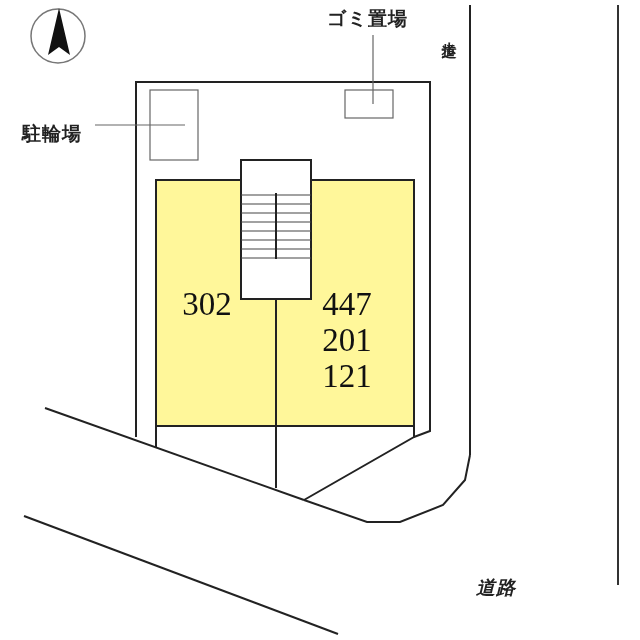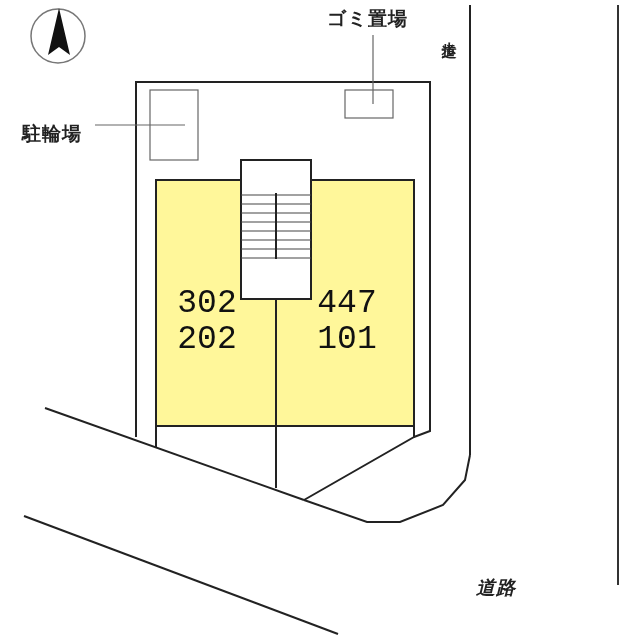--- a/index.html
+++ b/index.html
@@ -2,21 +2,21 @@
 <html><head>
 <meta charset="utf-8">
 <style>
   html, body { margin: 0; padding: 0; background: #ffffff; }
   body { width: 640px; height: 640px; position: relative; overflow: hidden;
          font-family: "DejaVu Sans", "Liberation Sans", sans-serif; }
   #canvas { position: absolute; left: 0; top: 0; width: 640px; height: 640px; }
   .lbl { position: absolute; color: #222; font-weight: bold; white-space: nowrap; line-height: 1; }
   .lbl-h { font-size: 19px; letter-spacing: 1px; }
   .lbl-v { font-size: 15px; writing-mode: vertical-rl; letter-spacing: 2px; }
-  .unit { position: absolute; font-family: Liberation Mono, monospace;
+  .unit { position: absolute; font-family: Liberation Serif, serif;
           font-size: 33px; color: #111; text-align: center; width: 90px; line-height: 36px; }
   .unit span { display: block; }
 </style>
 </head>
 <body>
 
 <svg id="canvas" viewBox="0 0 640 640" xmlns="http://www.w3.org/2000/svg">
 
   <g>
     <circle cx="58" cy="36" r="27" fill="#fff" stroke="#777" stroke-width="1.5"></circle>
@@ -59,18 +59,18 @@
   <line x1="24" y1="516" x2="338" y2="634" stroke="#222" stroke-width="2"></line>
 </svg>
 
 <div class="lbl lbl-h" style="left:22px; top:124px;">駐輪場</div>
 <div class="lbl lbl-h" style="left:327px; top:9px;">ゴミ置場</div>
 <div class="lbl lbl-v" style="left:441px; top:30px;">歩道</div>
 <div class="lbl lbl-h" style="left:476px; top:578px;font-style:italic;">道路</div>
 
 <div class="unit" style="left:162px; top:286px;">
   <span>302</span>
-  <span>202</span>
 </div>
 <div class="unit" style="left:302px; top:286px;">
   <span>447</span>
-  <span>101</span>
+  <span>201</span>
+  <span>121</span>
 </div>
 
 </body></html>

